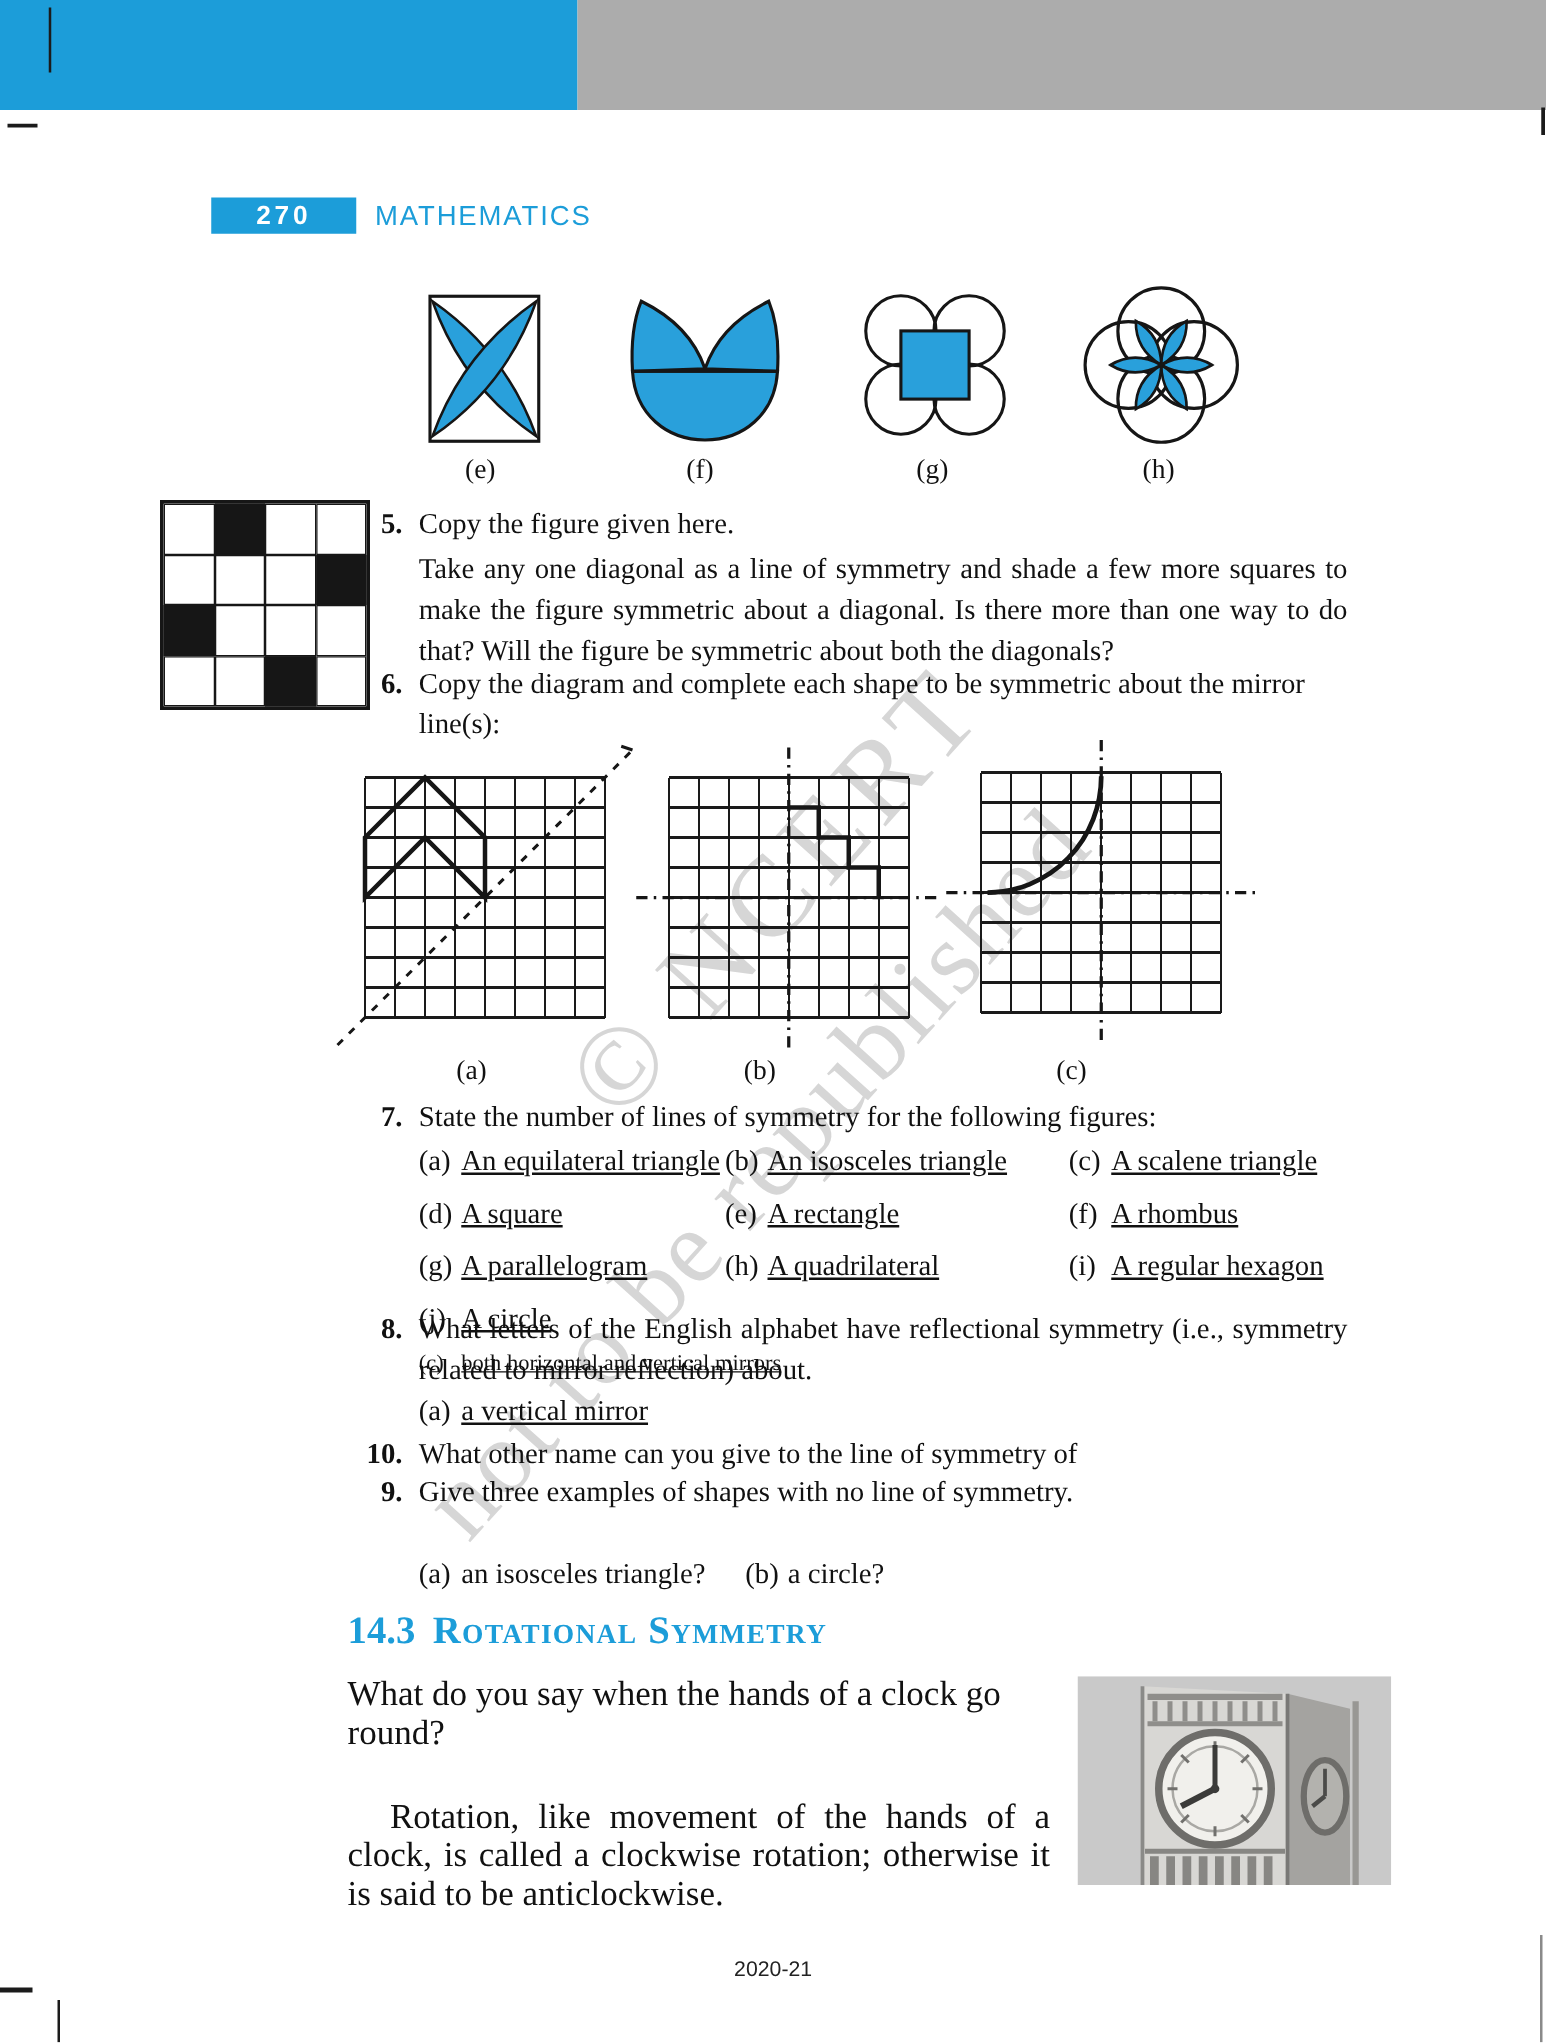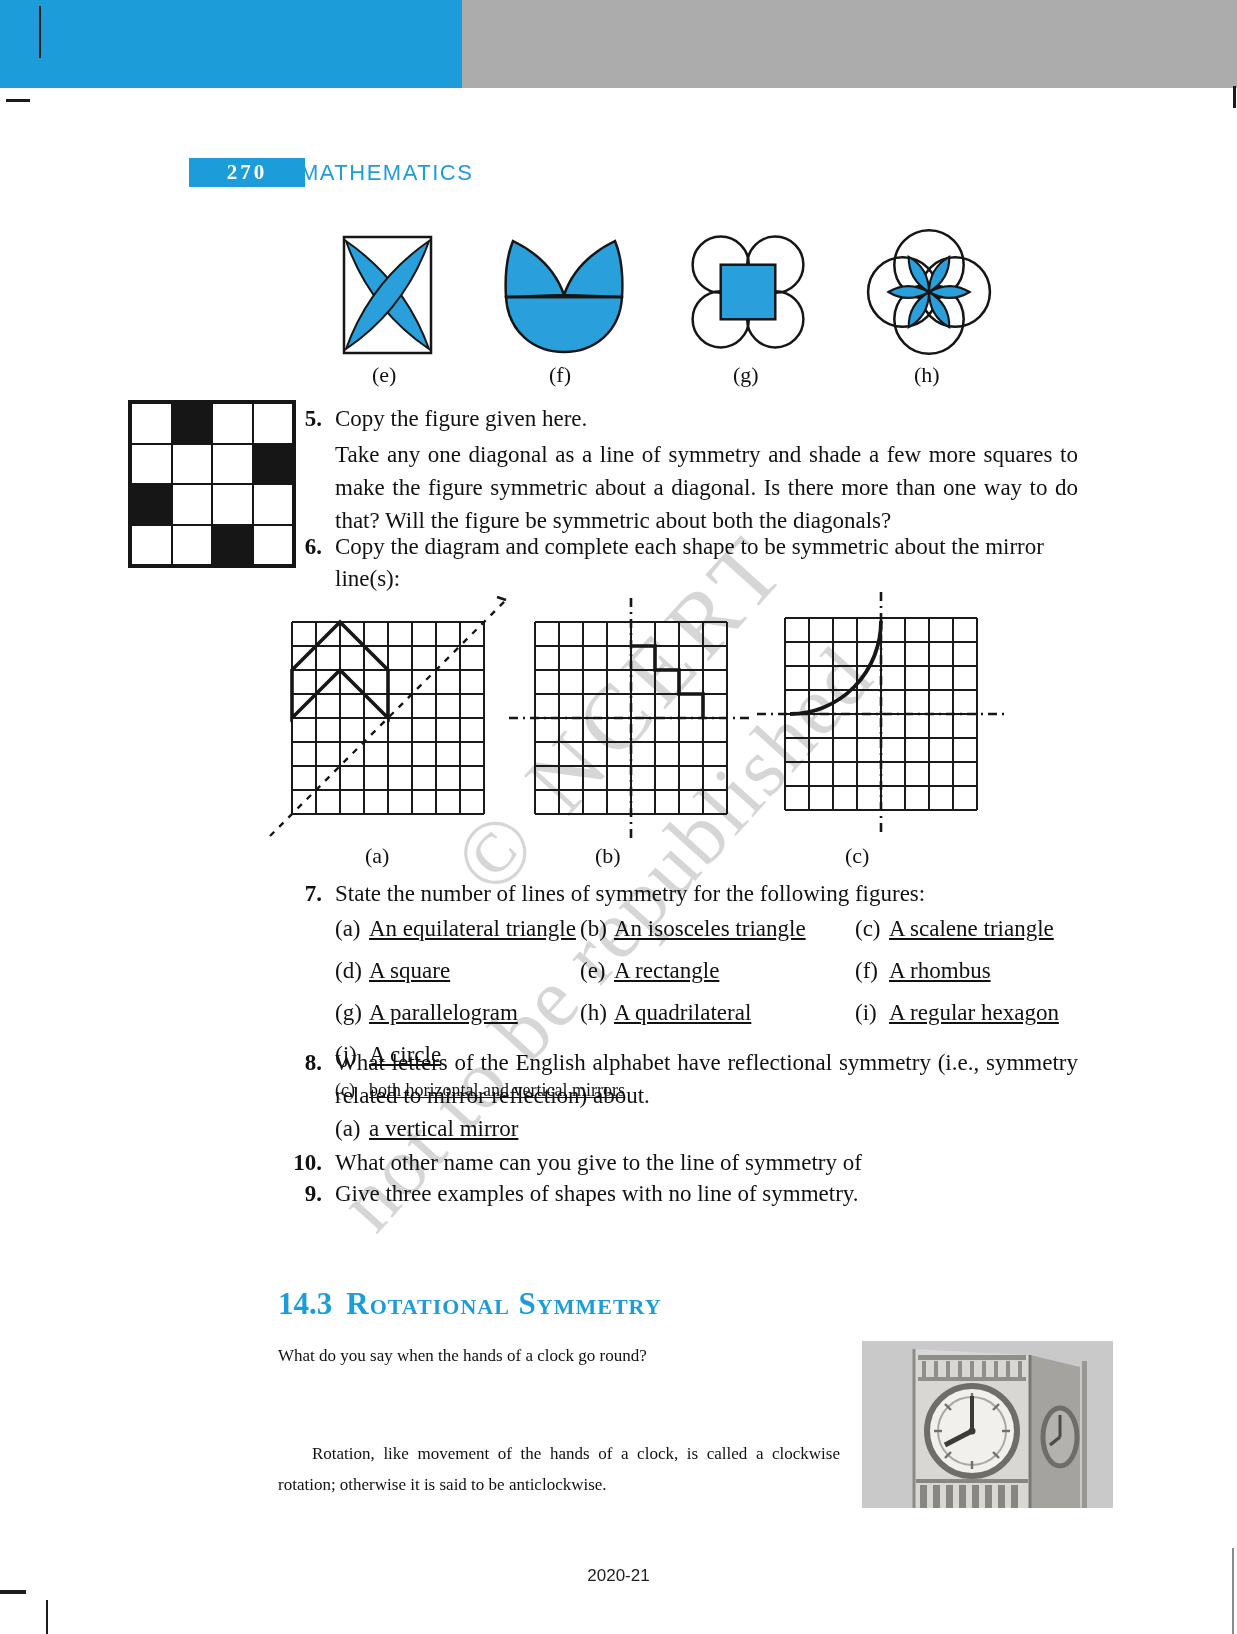--- a/index.html
+++ b/index.html
@@ -6,22 +6,22 @@
   html,body{margin:0;padding:0;background:#fff;}
   #page{position:relative;width:1237px;height:1634px;background:#fff;overflow:hidden;
         font-family:"Liberation Serif",serif;color:#111;}
   .abs{position:absolute;}
   
   #banner-blue{left:0;top:0;width:462px;height:88px;background:var(--accent);}
   #banner-gray{left:462px;top:0;width:775px;height:88px;background:var(--banner-gray);}
   .cropmark{background:#1b1b1b;}
   
   #pagenum-bar{left:169px;top:158px;width:116px;height:29px;background:var(--accent);
-    color:#fff;font-family:Liberation Serif, serif;font-weight:bold;font-size:21px;
-    letter-spacing:3px;display:flex;align-items:center;justify-content:center;margin-left:20px;}
+    color:#fff;font-family:Liberation Sans, sans-serif;font-weight:bold;font-size:21px;
+    letter-spacing:3px;display:flex;align-items:center;justify-content:center;}
   #chapter-head{left:300px;top:160px;color:var(--accent);font-family:"Liberation Sans",sans-serif;
     font-size:22px;letter-spacing:1.5px;}
   
   .wm{color:#bdbdbd;opacity:.62;font-family:"Liberation Serif",serif;white-space:nowrap;
       z-index:0;text-align:center;}
   #wm1{left:360px;top:660px;width:520px;font-size:92px;transform:rotate(-48deg);letter-spacing:8px;}
   #wm2{left:165px;top:890px;width:880px;font-size:84px;transform:rotate(-48deg);letter-spacing:2px;}
   .z{z-index:1;}
   
   .figlab{font-size:22px;}
@@ -30,21 +30,21 @@
   .qnum{width:44px;text-align:right;padding-right:13px;font-weight:bold;flex:none;}
   .qtext{flex:1;}
   .just{text-align:justify;line-height:33px;}
   .optgrid{position:absolute;left:335px;width:745px;display:grid;
     grid-template-columns:245px 275px 1fr;row-gap:10px;font-size:23px;line-height:32px;}
   .opt{white-space:nowrap;text-decoration:underline;}
   .optlab{display:inline-block;width:34px;}
   
   #sec-head{left:278px;top:1286px;color:var(--accent);font-weight:bold;font-size:31px;}
   #sec-head .sc{font-variant:small-caps;letter-spacing:1px;font-size:31px;margin-left:14px;}
-  .para{position:absolute;left:278px;width:562px;font-size:17px;line-height:31px;}
+  .para{position:absolute;left:278px;width:562px;font-size:28px;line-height:31px;}
   .indent{text-indent:34px;}
   #footer{left:0;top:1566px;width:1237px;text-align:center;
     font-family:"Liberation Sans",sans-serif;font-size:17px;color:#222;}
   svg{display:block;}
 </style>
 </head>
 <body>
 
 <div id="page">
 
@@ -207,20 +207,24 @@
     <span class="optlab">(c)</span><span>both horizontal and vertical mirrors</span>
   </div>
 
   <div class="qrow z" style="top:1178px">
     <span class="qnum">9.</span>
     <span class="qtext">Give three examples of shapes with no line of symmetry.</span>
   </div>
   <div class="qrow z" style="top:1147px">
     <span class="qnum">10.</span>
     <span class="qtext">What other name can you give to the line of symmetry of</span>
+  </div>
+  <div class="abs z" style="left:335px;top:1246px;font-size:23px">
+    <span class="optlab">(a)</span><span>an isosceles triangle?</span>
+    <span class="optlab" style="margin-left:26px">(b)</span><span>a circle?</span>
   </div>
 
   <div class="abs z" id="sec-head">
     <span>14.3</span><span class="sc">Rotational Symmetry</span>
   </div>
   <div class="para z" style="top:1340px">What do you say when the hands of a clock go round?</div>
   <div class="para z just indent" style="top:1438px">Rotation, like movement of the hands of a clock, is called a clockwise rotation; otherwise it is said to be anticlockwise.</div>
 
   <div class="abs z" style="left:862px;top:1341px">
     <svg width="251" height="167" viewBox="0 0 251 167">

